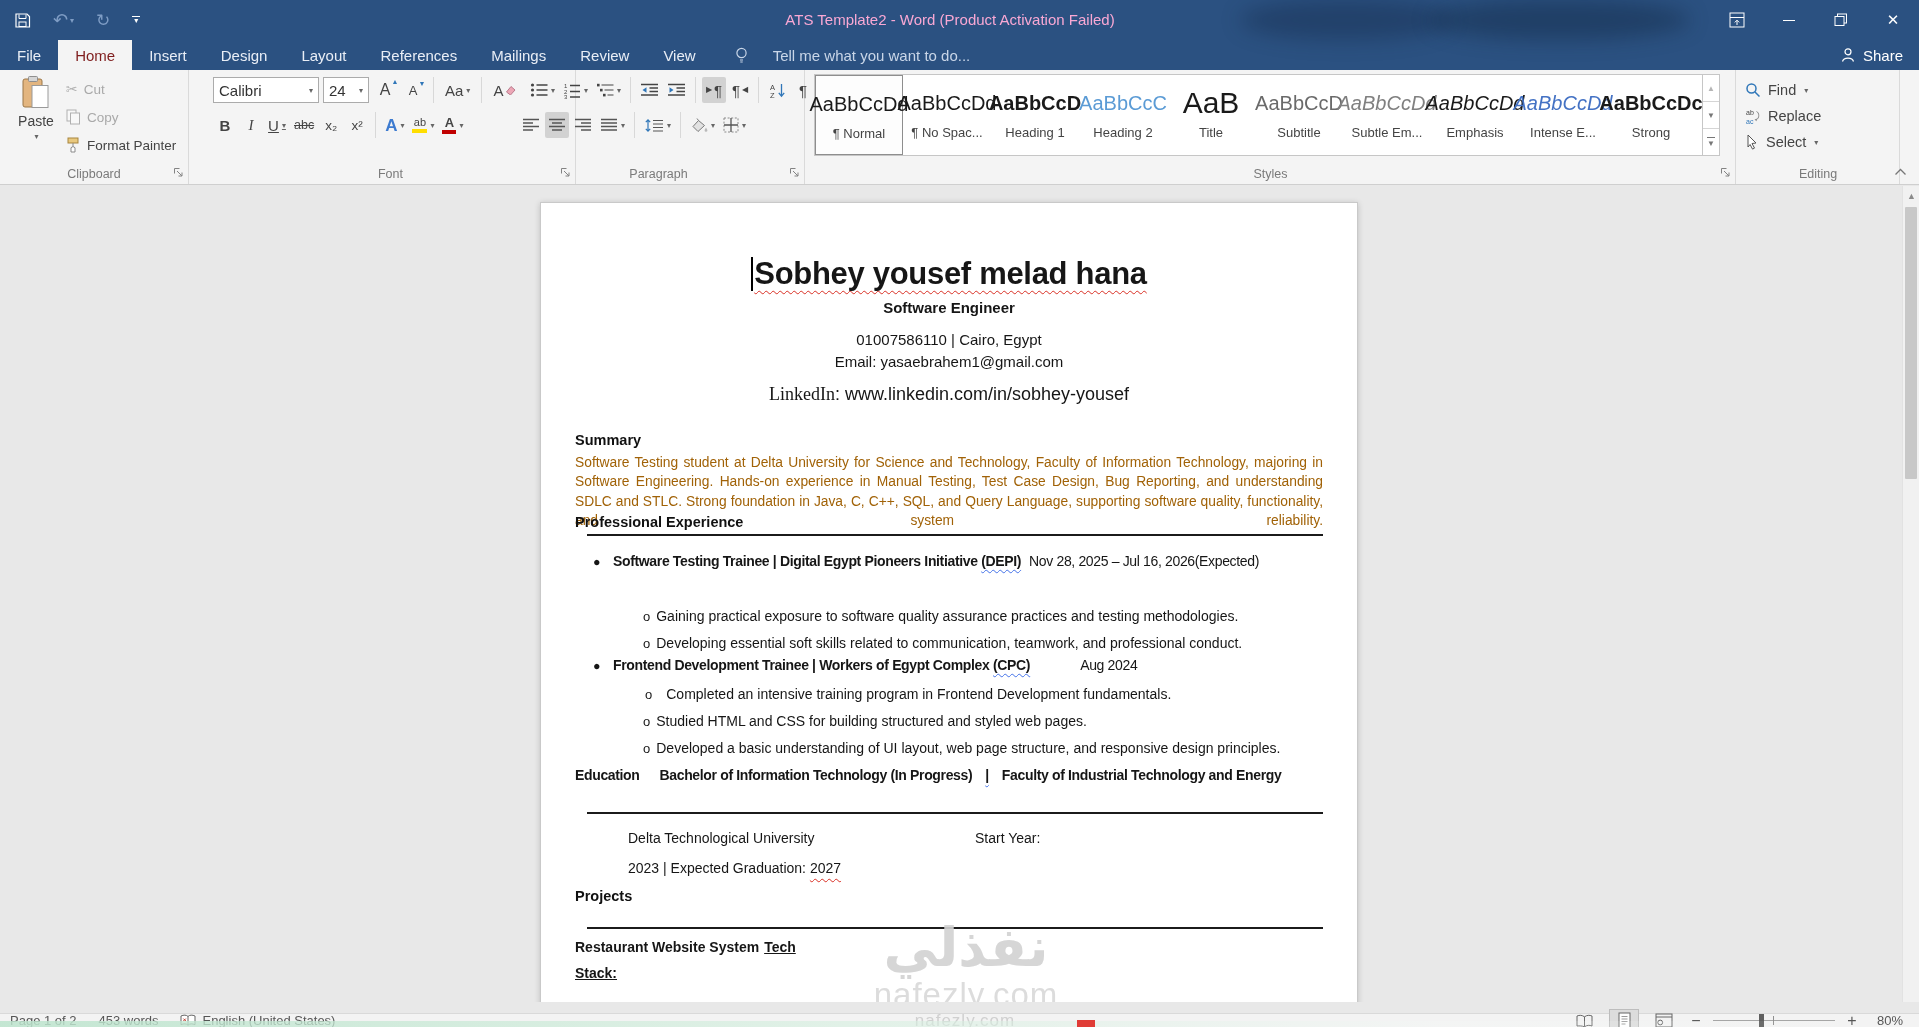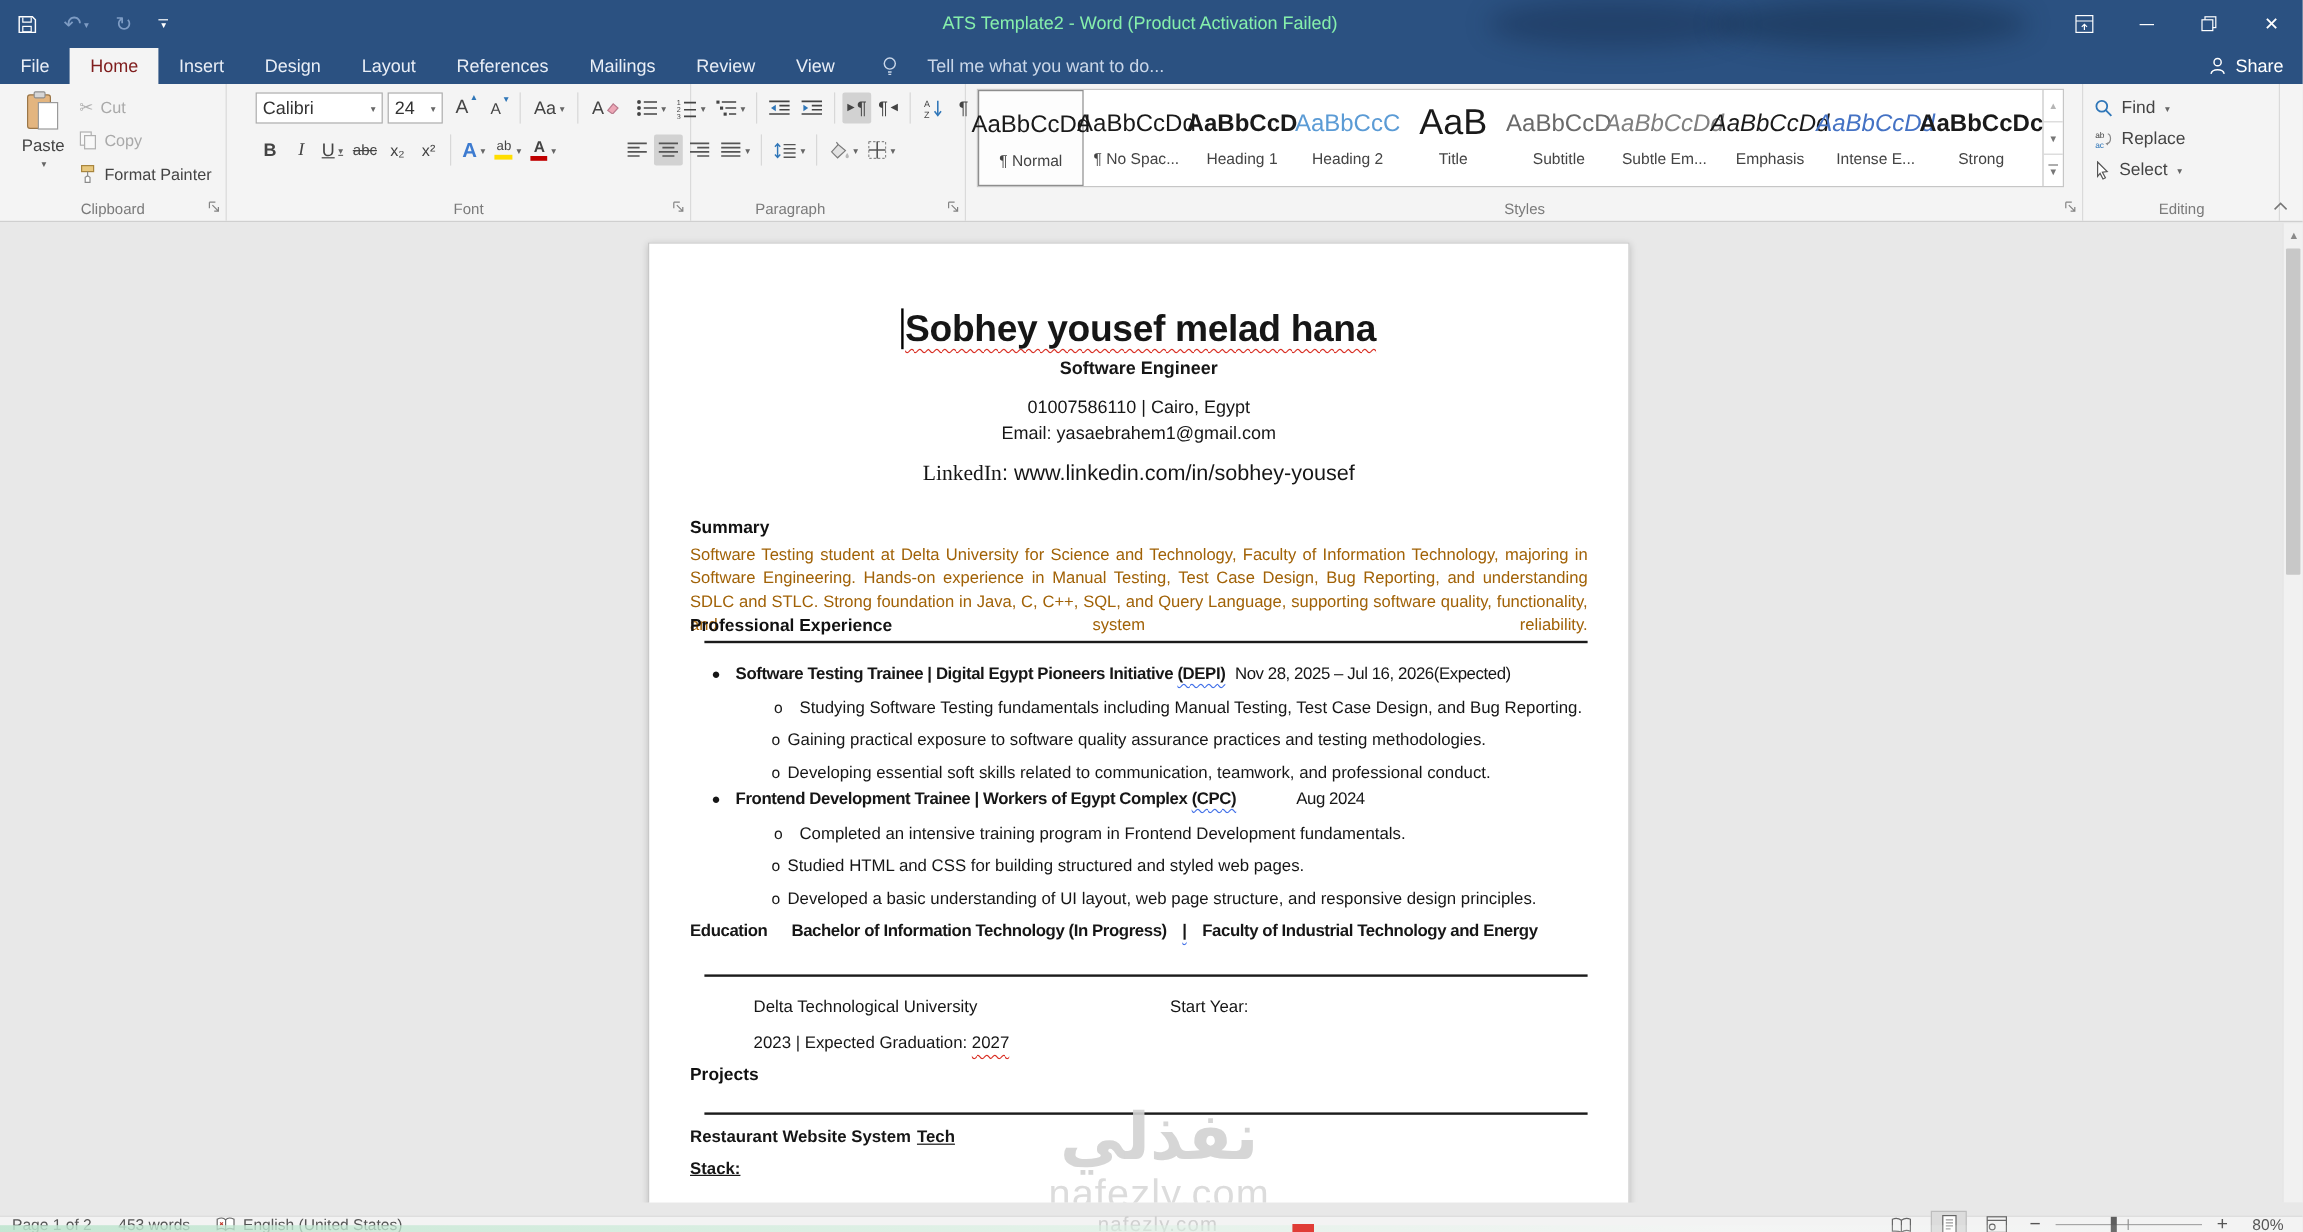--- a/index.html
+++ b/index.html
@@ -12,21 +12,21 @@
 .tb { position:absolute; top:0; left:0; width:100%; height:40px; background:#2b5181; color:#fff; z-index:5; }
 .smudge { position:absolute; top:0; height:40px; background:rgba(10,26,50,.28); filter:blur(10px); border-radius:50%; }
 .qat { position:absolute; left:14px; top:0; height:40px; display:flex; align-items:center; gap:22px; }
 .qat .muted { color:#7e9cc4; }
 .qat-undo { font-size:18px; line-height:1; }
 .qat-redo { font-size:17px; line-height:1; }
 .qat-dd { font-size:8px; margin-left:2px; }
 .qat-more { display:flex; flex-direction:column; align-items:center; color:#fff; }
 .qat-more .bar { width:8px; height:0; border-top:1.5px solid #fff; margin-bottom:1px; }
 .qat-more .arr { font-size:8px; line-height:6px; }
-.tb-title { position:absolute; left:0; top:0; width:1900px; height:40px; line-height:40px; text-align:center; font-size:15px; color:#86efac; }
+.tb-title { position:absolute; left:0; top:0; width:1900px; height:40px; line-height:40px; text-align:center; font-size:15px; color:#f9a8d4; }
 .tb-ctrls { position:absolute; right:0; top:0; height:40px; display:flex; align-items:stretch; }
 .tb-btn { width:52px; display:flex; align-items:center; justify-content:center; color:#fff; font-size:15px; }
 .min-glyph { width:12px; height:0; border-top:1.6px solid #fff; }
 
 
 .trow { position:absolute; top:40px; left:0; width:100%; height:30px; background:#2b5181; display:flex; align-items:stretch; z-index:4; }
 .tab { padding:0 17px; display:flex; align-items:center; color:#e9eef6; font-size:15px; }
 .tab.active { background:#f4f4f4; color:#7f1d1d; }
 .tellme { display:flex; align-items:center; gap:25px; margin-left:22px; color:#c9d6e8; font-size:15px; }
 .share { margin-left:auto; margin-right:16px; display:flex; align-items:center; gap:7px; color:#fff; font-size:15px; }
@@ -617,21 +617,20 @@
 
     <div class="ln h" style="top:228px;">Summary</div>
     <div class="sum" style="top:250px;">Software Testing student at Delta University for Science and Technology, Faculty of Information Technology, majoring in Software Engineering. Hands-on experience in Manual Testing, Test Case Design, Bug Reporting, and understanding SDLC and STLC. Strong foundation in Java, C, C++, SQL, and Query Language, supporting software quality, functionality, and system reliability.</div>
 
     <div class="ln h" style="top:310px;">Professional Experience</div>
     <div class="rule" style="top:331px;"></div>
 
     <div class="ln tight" style="top:349px;left:52px;">
       <span class="mk">●</span><span class="bold">Software Testing Trainee | Digital Egypt Pioneers Initiative </span><span class="bold wblue">(DEPI)</span><span style="margin-left:8px;">Nov 28, 2025 – Jul 16, 2026(Expected)</span>
     </div>
-    <div class="ln" style="top:377px;left:104px;"><span class="mk2">o</span><span>Studying Software Testing fundamentals including Manual Testing, Test Case Design, and Bug Reporting.</span></div>
     <div class="ln" style="top:404px;left:102px;"><span class="mk2 tgt">o</span><span>Gaining practical exposure to software quality assurance practices and testing methodologies.</span></div>
     <div class="ln" style="top:431px;left:102px;"><span class="mk2 tgt">o</span><span>Developing essential soft skills related to communication, teamwork, and professional conduct.</span></div>
 
     <div class="ln tight" style="top:453px;left:52px;">
       <span class="mk">●</span><span class="bold">Frontend Development Trainee | Workers of Egypt Complex </span><span class="bold wblue">(CPC)</span><span style="margin-left:50px;">Aug 2024</span>
     </div>
     <div class="ln" style="top:482px;left:104px;"><span class="mk2">o</span><span>Completed an intensive training program in Frontend Development fundamentals.</span></div>
     <div class="ln" style="top:509px;left:102px;"><span class="mk2 tgt">o</span><span>Studied HTML and CSS for building structured and styled web pages.</span></div>
     <div class="ln" style="top:536px;left:102px;"><span class="mk2 tgt">o</span><span>Developed a basic understanding of UI layout, web page structure, and responsive design principles.</span></div>
 

